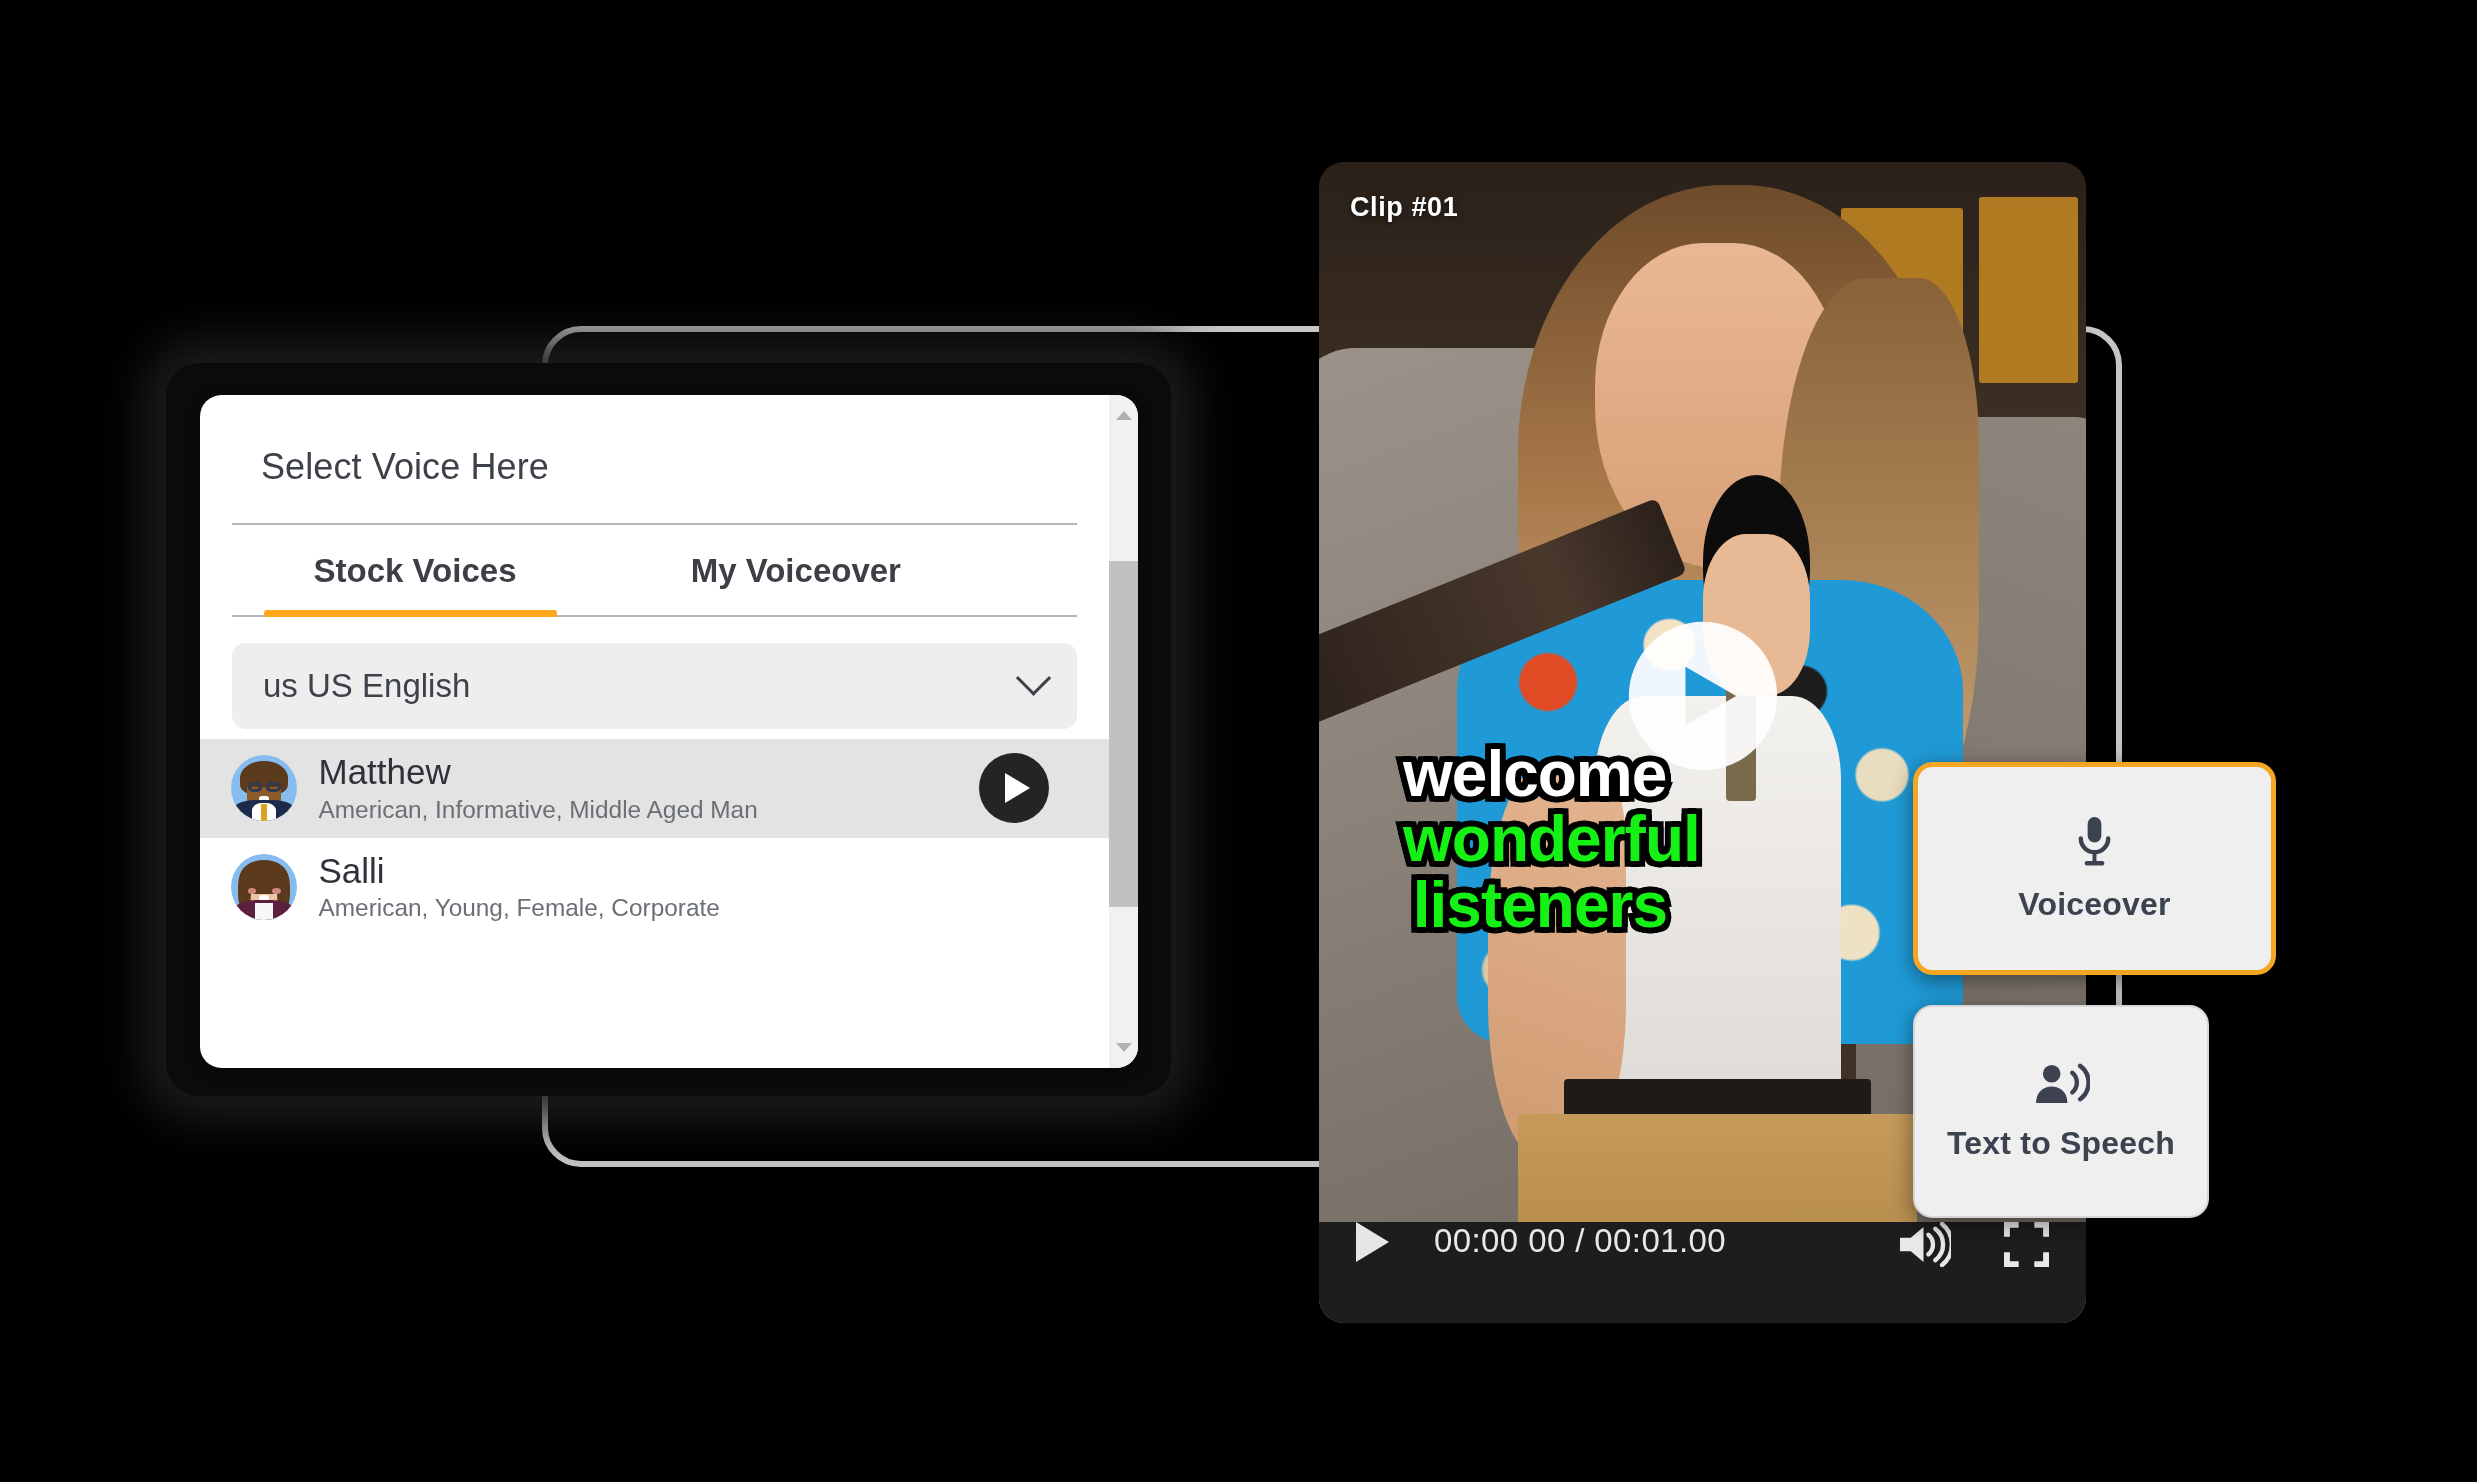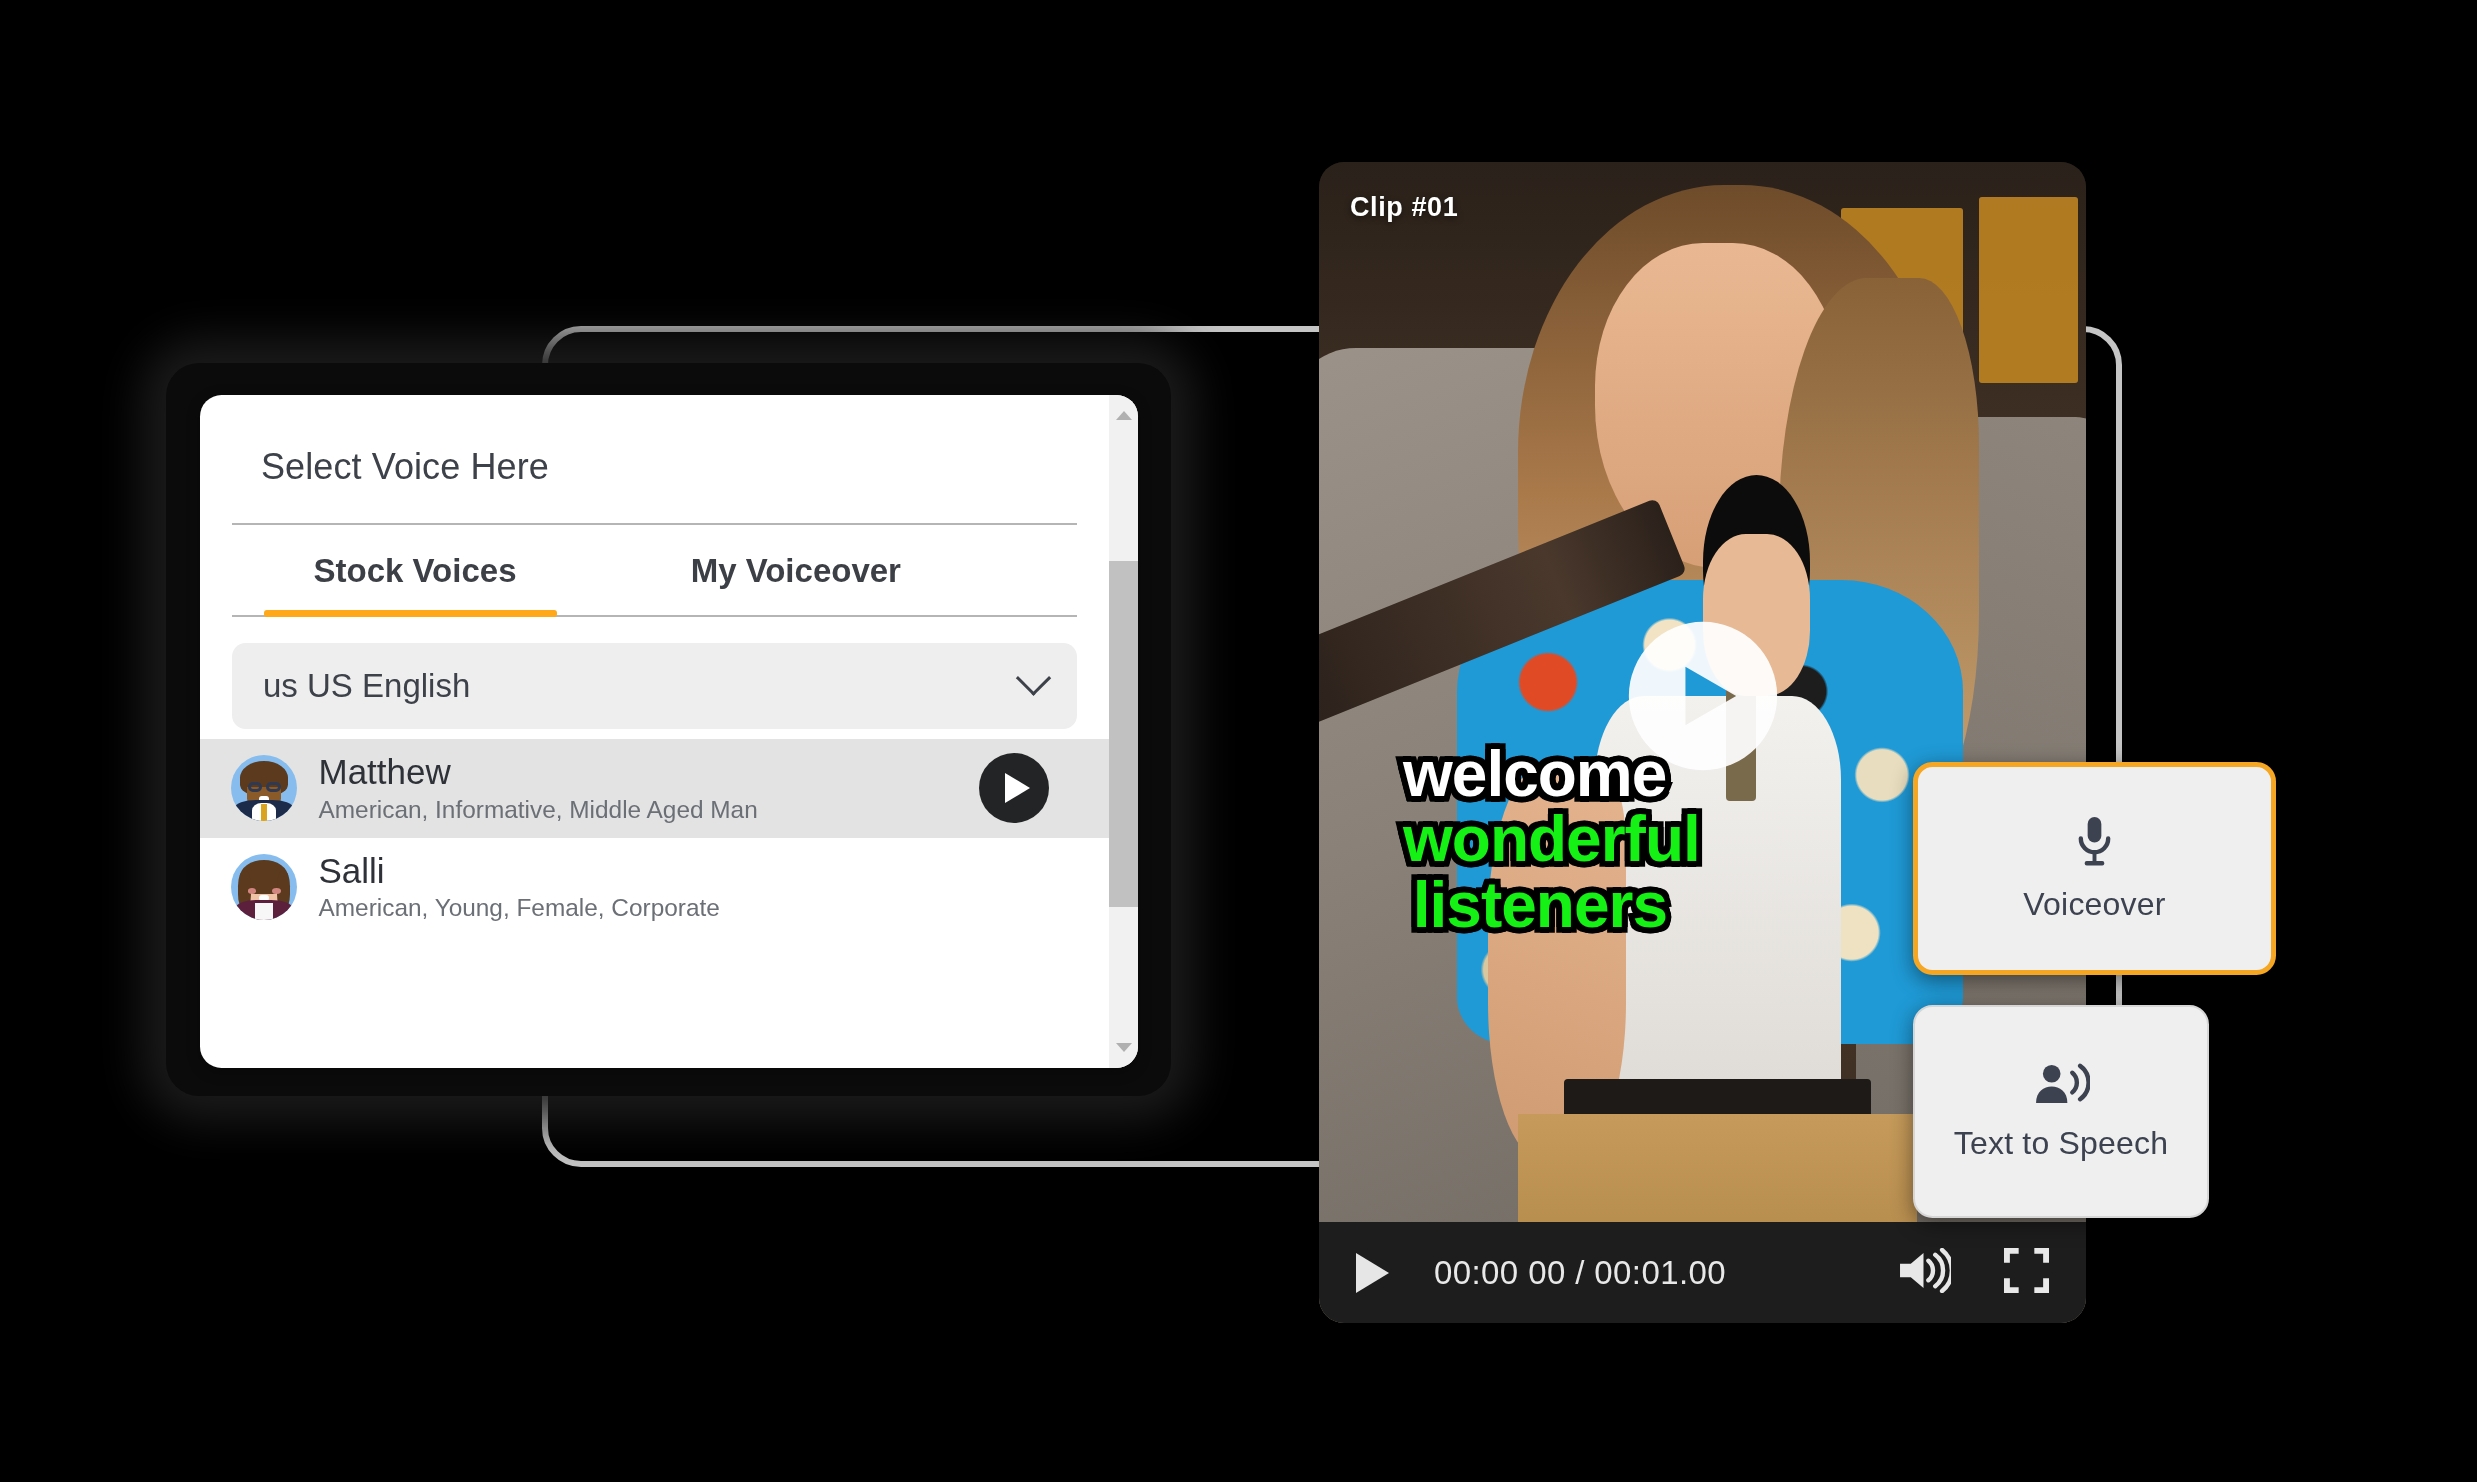--- a/index.html
+++ b/index.html
@@ -355,21 +355,20 @@
   .cap-green { color:#15f015; }
   .cap-line2 { padding-left: 0px; }
   .cap-line3 { padding-left: 9.8px; }
 
   .controls {
     position:absolute;
     left: 0; right: 0; bottom: 0;
     height: 101px;
     background: #1d1d1d;
     display:flex;
-    align-items:center;
     padding: 0 37px;
     z-index: 7;
   }
   .ctl-play {
     width:0; height:0;
     border-left: 33px solid #e6e6e6;
     border-top: 20.5px solid transparent;
     border-bottom: 20.5px solid transparent;
     cursor:pointer;
     flex:0 0 auto;
@@ -403,21 +402,21 @@
     border: 5.9px solid #f5a623;
   }
   .fcard-tts {
     left: 1913px; top: 1005px;
     width: 296px; height: 213px;
     border: 2px solid #d6d6d6;
   }
   .fcard-icon { margin-bottom: 13.7px; }
   .fcard-label {
     font-size: 32px;
-    font-weight: normal;
+    font-weight: bold;
     color: #3c4250;
     letter-spacing: 0.2px;
   }
 </style>
 </head>
 <body>
 
 <div id="stage">
 
   <div class="connector"></div>

